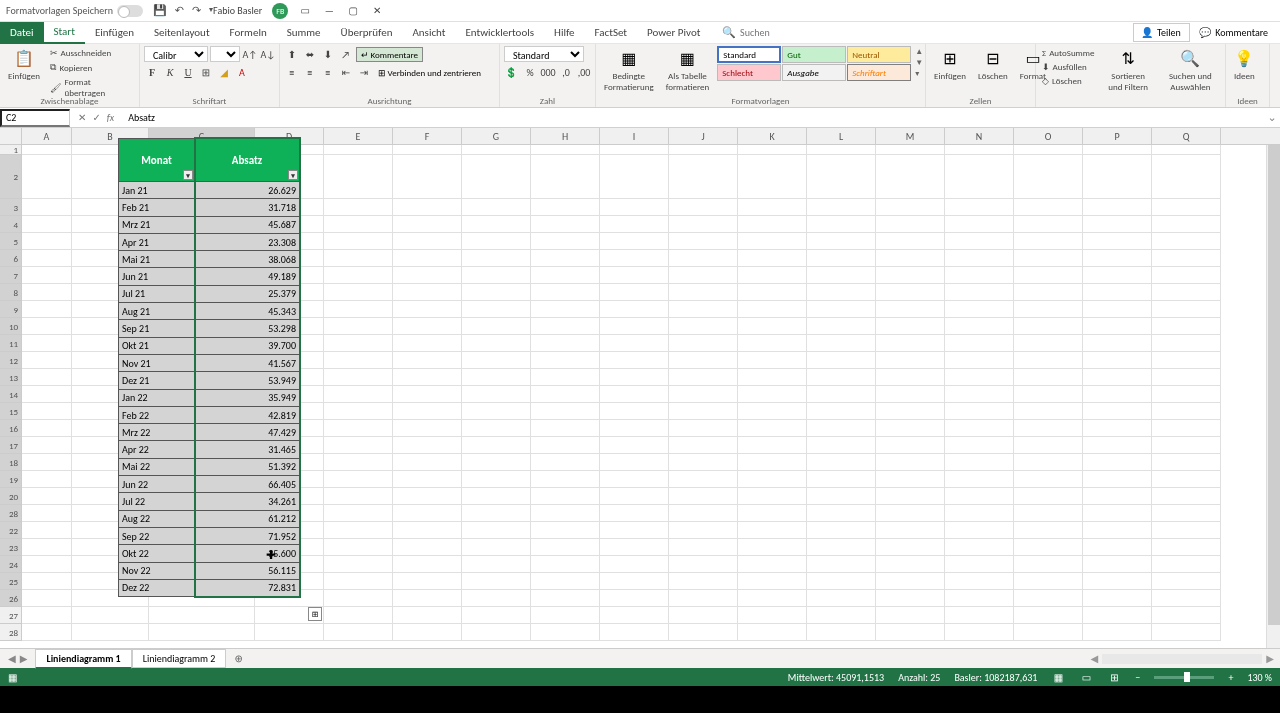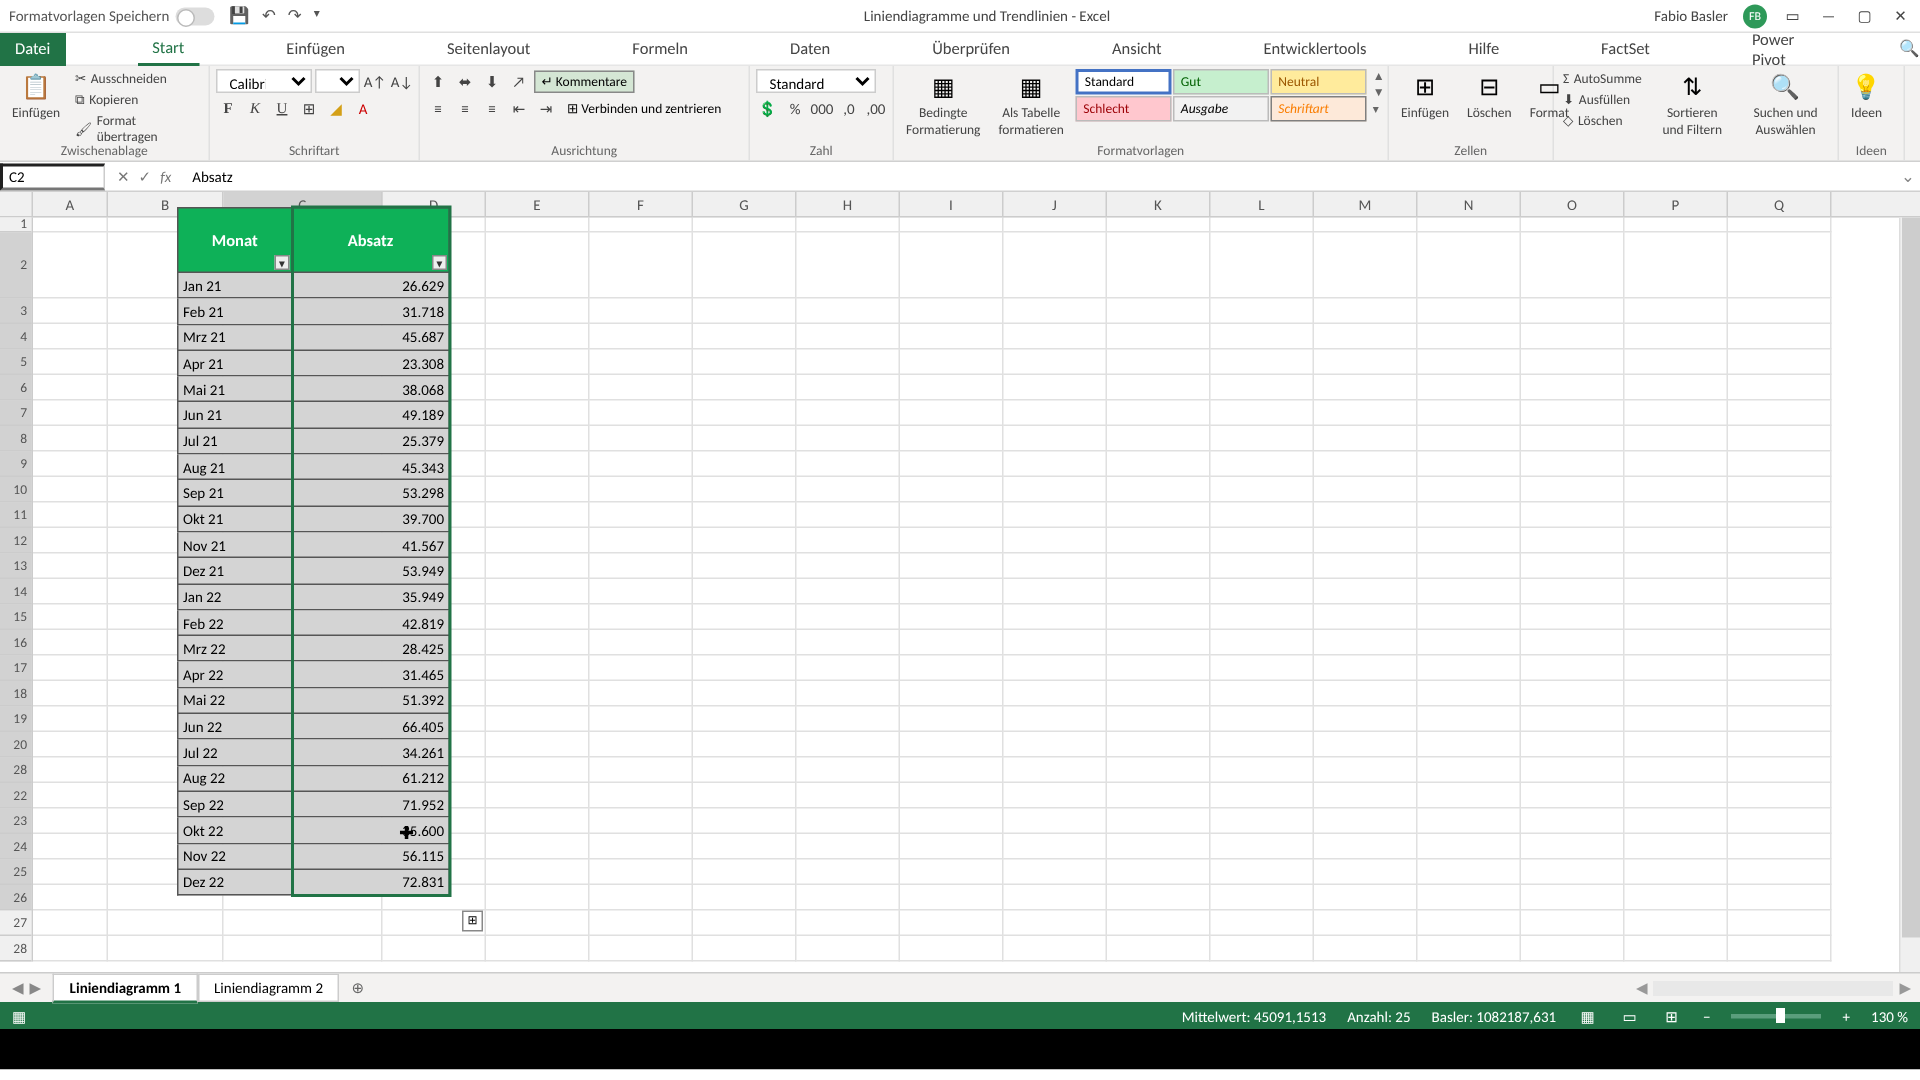--- a/index.html
+++ b/index.html
@@ -8,21 +8,21 @@
 .title-bar { height: 22px; background: #fff; display: flex; align-items: center; padding: 0 6px; border-bottom: 1px solid #e0e0e0; }
 .title-bar .autosave { display: flex; align-items: center; gap: 4px; font-size: 10px; color: #555; }
 .title-bar .toggle { width: 26px; height: 12px; background: #ddd; border-radius: 6px; position: relative; }
 .title-bar .toggle::after { content: ''; position: absolute; width: 10px; height: 10px; background: #fff; border-radius: 50%; top: 1px; left: 1px; border: 1px solid #bbb; }
 .title-bar .qat { display: flex; gap: 8px; margin-left: 10px; color: #555; }
 .title-bar .center { flex: 1; text-align: center; font-size: 10px; color: #444; }
 .title-bar .right { display: flex; gap: 10px; align-items: center; font-size: 10px; color: #444; }
 .title-bar .avatar { width: 16px; height: 16px; background: #2e9959; border-radius: 50%; color: #fff; display: flex; align-items: center; justify-content: center; font-size: 8px; }
 .title-bar .win-btn { width: 14px; height: 14px; display: flex; align-items: center; justify-content: center; cursor: pointer; }
 
-.menu-bar { height: 22px; background: #fff; display: flex; align-items: center; font-size: 11px; border-bottom: 1px solid #e6e6e6; gap: 48px; }
+.menu-bar { height: 22px; background: #fff; display: flex; align-items: center; font-size: 11px; border-bottom: 1px solid #e6e6e6; }
 .menu-bar .tab { padding: 0 10px; height: 22px; display: flex; align-items: center; cursor: pointer; color: #444; }
 .menu-bar .tab.file { background: #217346; color: #fff; }
 .menu-bar .tab.active { border-bottom: 2px solid #217346; color: #217346; }
 .menu-bar .right-items { margin-left: auto; display: flex; align-items: center; gap: 4px; padding-right: 6px; }
 .menu-bar .share { background: #fff; border: 1px solid #ccc; padding: 2px 8px; font-size: 10px; display: flex; align-items: center; gap: 3px; }
 .menu-bar .comments { padding: 2px 6px; font-size: 10px; display: flex; align-items: center; gap: 3px; }
 
 .ribbon { height: 64px; background: #f3f2f1; display: flex; border-bottom: 1px solid #d0d0d0; font-size: 10px; }
 .ribbon-group { border-right: 1px solid #e0e0e0; display: flex; flex-direction: column; padding: 2px 4px 0 4px; position: relative; }
 .ribbon-group-label { position: absolute; bottom: 1px; left: 0; right: 0; text-align: center; font-size: 9px; color: #666; }
@@ -104,38 +104,37 @@
   <div class="autosave">
     <span>Formatvorlagen Speichern</span>
     <div class="toggle"></div>
   </div>
   <div class="qat">
     <span style="color:#7719aa">💾</span>
     <span>↶</span>
     <span>↷</span>
     <span style="font-size:8px">▾</span>
   </div>
-  <div class="center">Liniendiagramme und Trendlinien  -  Excel</div>
   <div class="right">
     <span>Fabio Basler</span>
     <div class="avatar">FB</div>
     <div class="win-btn">▭</div>
     <div class="win-btn">—</div>
     <div class="win-btn">▢</div>
     <div class="win-btn">✕</div>
   </div>
 </div>
 
 <div class="menu-bar">
   <div class="tab file">Datei</div>
   <div class="tab active">Start</div>
   <div class="tab">Einfügen</div>
   <div class="tab">Seitenlayout</div>
   <div class="tab">Formeln</div>
-  <div class="tab">Daten</div>
+  <div class="tab">Summe</div>
   <div class="tab">Überprüfen</div>
   <div class="tab">Ansicht</div>
   <div class="tab">Entwicklertools</div>
   <div class="tab">Hilfe</div>
   <div class="tab">FactSet</div>
   <div class="tab">Power Pivot</div>
   <div style="margin-left:12px; display:flex; align-items:center; gap:4px; color:#888">
     <span>🔍</span>
     <input style="border: none; background: transparent; font-size: 10px; width: 80px;" placeholder="Suchen">
   </div>
@@ -976,21 +975,21 @@
           <div class="tbl-row">
             <div class="tbl-cell-l">Jan 22</div>
             <div class="tbl-cell-r">35.949</div>
           </div>
           <div class="tbl-row">
             <div class="tbl-cell-l">Feb 22</div>
             <div class="tbl-cell-r">42.819</div>
           </div>
           <div class="tbl-row">
             <div class="tbl-cell-l">Mrz 22</div>
-            <div class="tbl-cell-r">28.425</div>
+            <div class="tbl-cell-r">47.429</div>
           </div>
           <div class="tbl-row">
             <div class="tbl-cell-l">Apr 22</div>
             <div class="tbl-cell-r">31.465</div>
           </div>
           <div class="tbl-row">
             <div class="tbl-cell-l">Mai 22</div>
             <div class="tbl-cell-r">51.392</div>
           </div>
           <div class="tbl-row">

